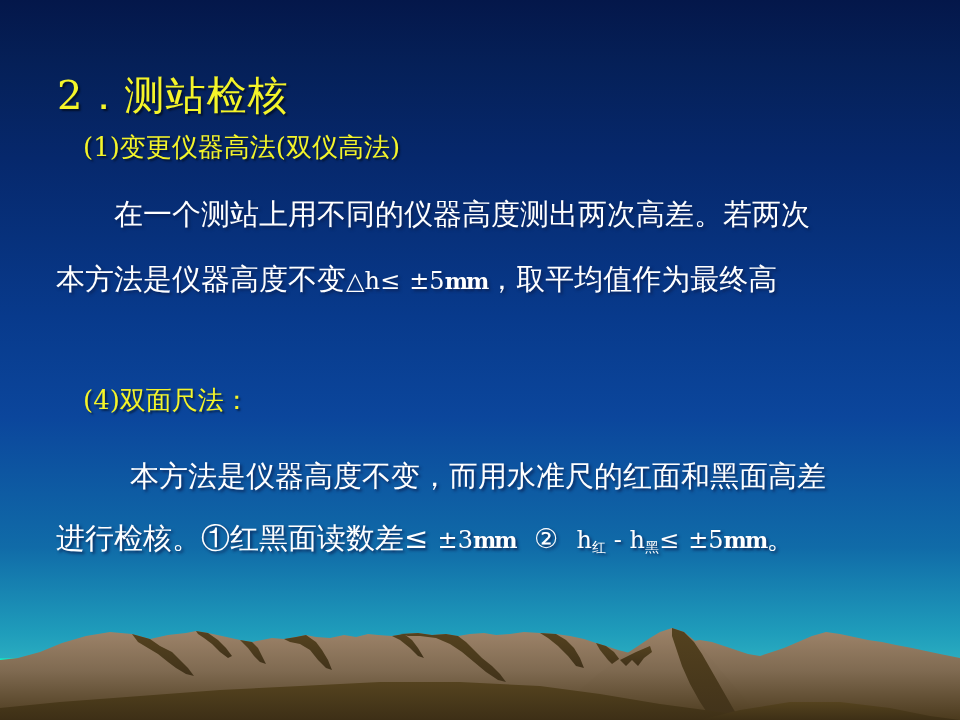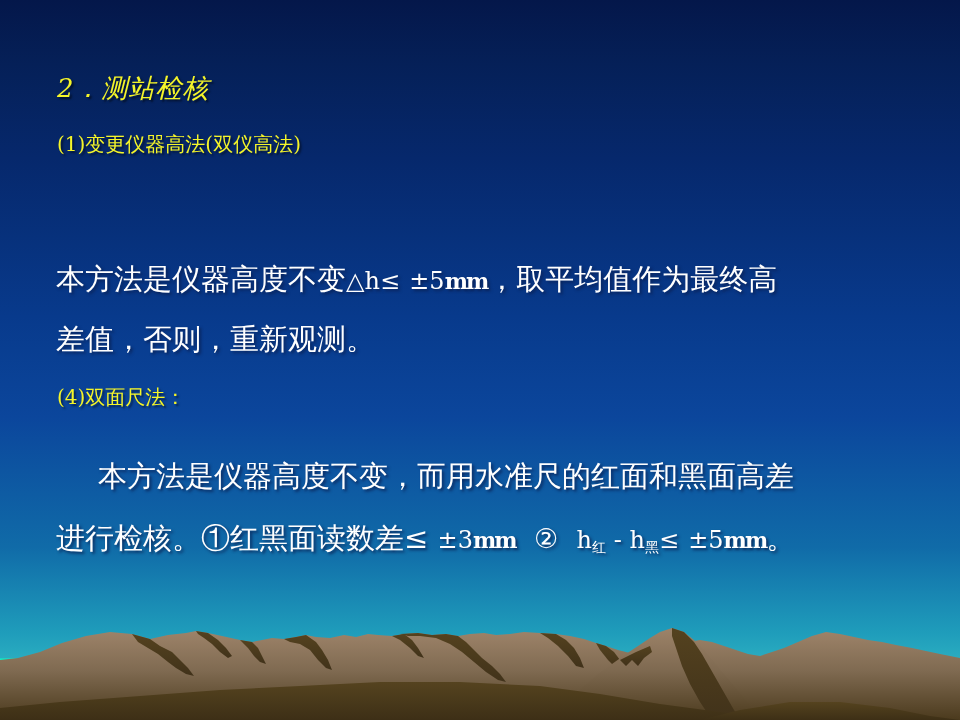--- a/index.html
+++ b/index.html
@@ -39,29 +39,29 @@
 
   
   .txt {
     position: absolute;
     white-space: nowrap;
     line-height: 1;
   }
 
   .heading {
     color: #f5f529;
-    font-size: 26px;
+    font-size: 40px;
     letter-spacing: 1px;
     text-shadow: 2px 2px 2px rgba(0,0,0,0.55);
-    font-style: italic;
   }
   .subheading {
     color: #f5f529;
-    font-size: 20px;
+    font-size: 26px;
     text-shadow: 2px 2px 2px rgba(0,0,0,0.5);
+    margin-left: 26px;
   }
   .body {
     color: #ffffff;
     font-size: 29px;
     text-shadow: 2px 2px 3px rgba(10,30,80,0.85);
   }
   .fml {
     font-size: 24px;
   }
   .mm {
@@ -79,28 +79,28 @@
 </style>
 </head>
 <body>
 
 <div id="slide">
 
   <div class="txt heading" style="left:57px; top:75px;">2．测站检核</div>
 
   <div class="txt subheading" style="left:57px; top:134px;">(1)变更仪器高法(双仪高法)</div>
 
+  <div class="txt body" id="p1-l1" style="left:56px; top:200px;"><span style="display: inline-block; width: 58px;"></span><span>在一个测站上用不同的仪器高度测出两次高差。若两次</span></div>
 
   <div class="txt body" id="p1-l2" style="left:56px; top:265px;"><span>本方法是仪器高度不变</span><span class="fml">△h≤</span><span style="white-space: pre;"> </span><span class="fml">±5</span><span class="mm">mm</span><span>，取平均值作为最终高</span></div>
 
-  <div class="txt body" id="p1-l3" style="left:56px; top:325px;"><span>差值，否则，重新观测。</span></div>
 
   <div class="txt subheading" style="left:57px; top:387px;">(4)双面尺法：</div>
 
-  <div class="txt body" id="p2-l1" style="left:40px; top:462px;"><span style="display: inline-block; width: 58px;"></span><span>本方法是仪器高度不变，而用水准尺的红面和黑面高差</span></div>
+  <div class="txt body" id="p2-l1" style="left:72px; top:462px;"><span style="display: inline-block; width: 58px;"></span><span>本方法是仪器高度不变，而用水准尺的红面和黑面高差</span></div>
 
   <div class="txt body" id="p2-l2" style="left:56px; top:524px;"><span>进行检核。①红黑面读数差≤</span><span style="white-space: pre;"> </span><span class="fml">±3</span><span class="mm">mm</span><span style="white-space: pre;">  </span><span class="circnum">②</span><span style="white-space: pre;">  </span><span class="fml">h</span><sub class="cn">红</sub><span class="fml"> - </span><span class="fml">h</span><sub class="cn">黑</sub><span class="fml">≤</span><span style="white-space: pre;"> </span><span class="fml">±5</span><span class="mm">mm</span><span>。</span></div>
 
   <svg id="terrain" viewBox="0 0 960 130" preserveAspectRatio="none">
     <defs>
       <linearGradient id="lightRock" x1="0" y1="0" x2="0" y2="1">
         <stop offset="0%" stop-color="#9d8369"></stop>
         <stop offset="45%" stop-color="#7f6a51"></stop>
         <stop offset="100%" stop-color="#4b3a1d"></stop>
       </linearGradient>

